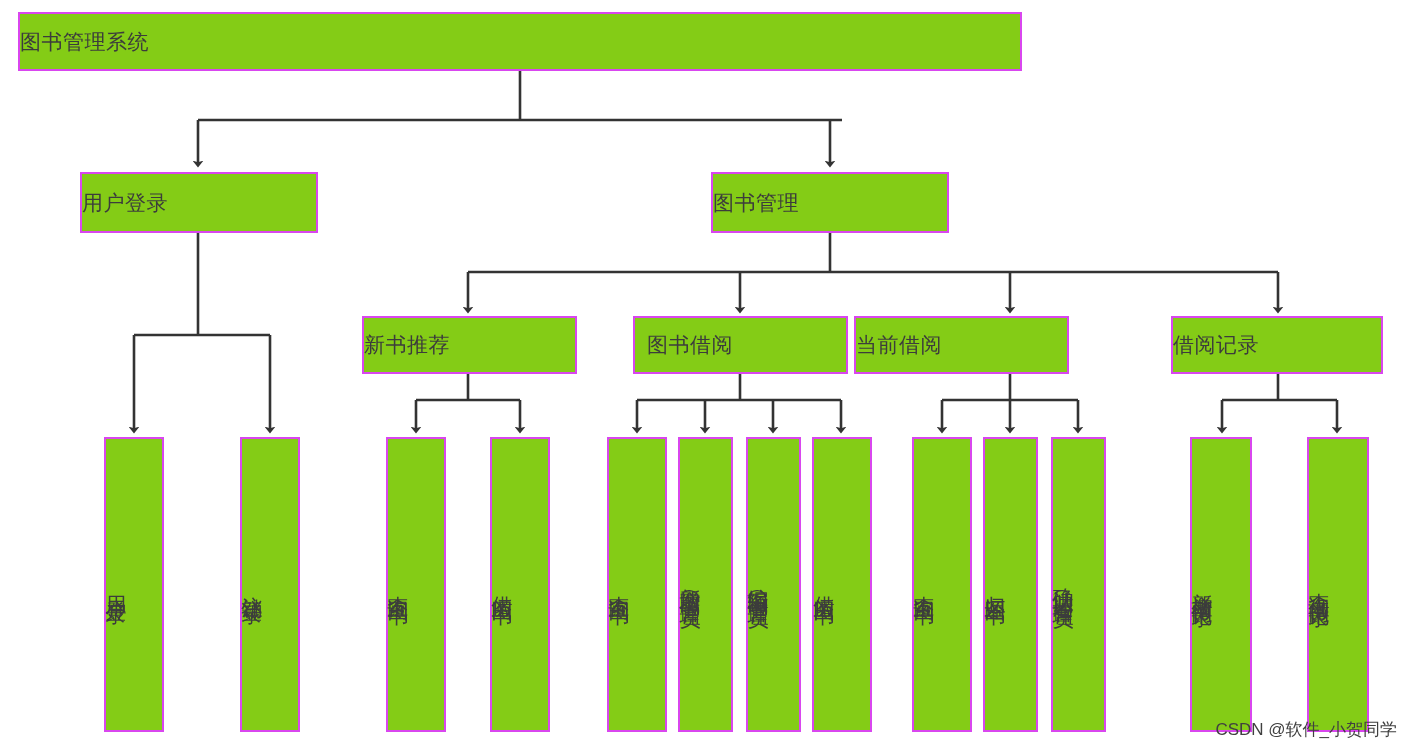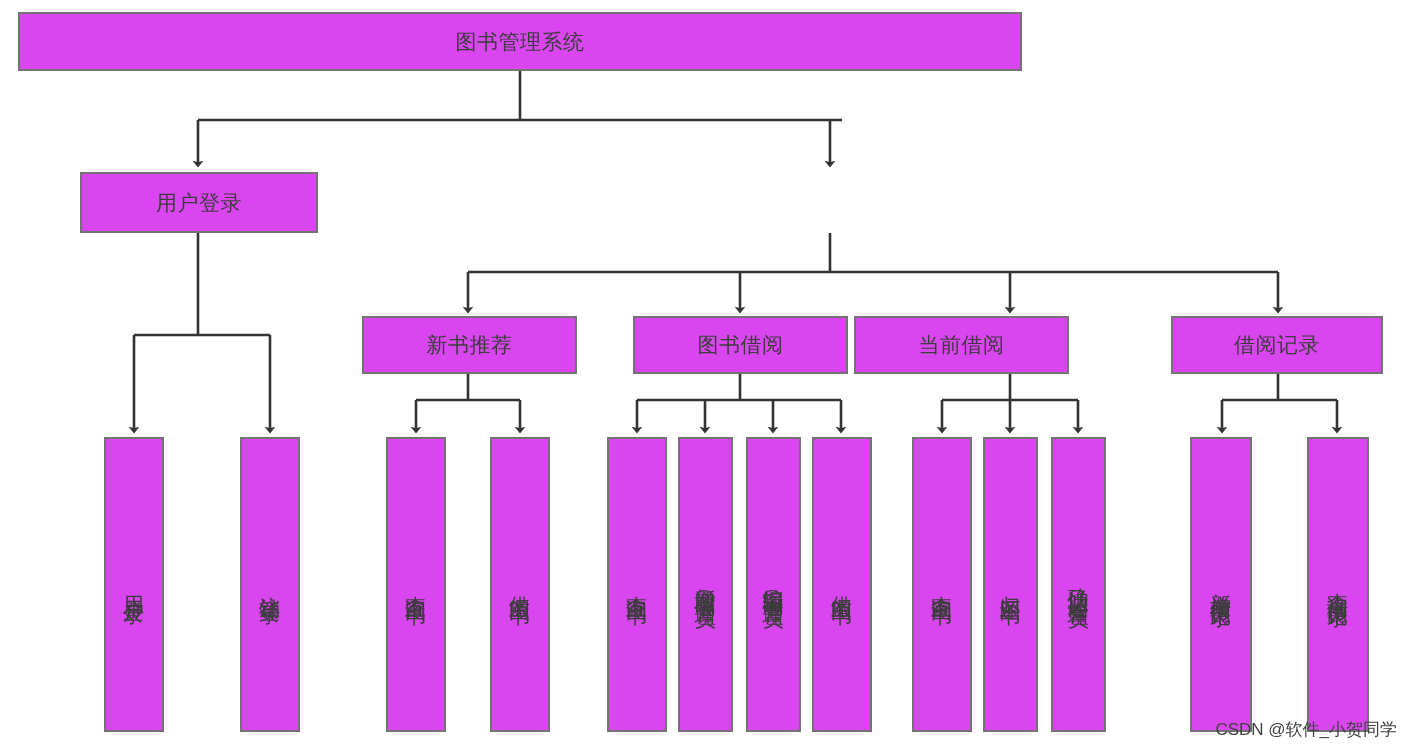--- a/index.html
+++ b/index.html
@@ -22,25 +22,24 @@
     position: absolute;
     left: 0;
     top: 0;
     width: 1405px;
     height: 747px;
     pointer-events: none;
   }
   .node {
     position: absolute;
     box-sizing: border-box;
-    background: #d946ef;
-    border: 2px solid #737373;
+    background: #84cc16;
+    border: 2px solid #d946ef;
     display: flex;
     align-items: center;
-    justify-content: center;
     z-index: 2;
   }
   .node .label {
     color: #3c3c3c;
     font-size: 21px;
     line-height: 1.12;
     letter-spacing: 0.5px;
     text-align: center;
     white-space: nowrap;
   }
@@ -131,26 +130,29 @@
   </svg>
 
   <div class="node" style="left:18px; top:12px; width:1004px; height:59px;">
     <span class="label">图书管理系统</span>
   </div>
 
   <div class="node" style="left:80px; top:172px; width:238px; height:61px;">
     <span class="label">用户登录</span>
   </div>
 
+  <div class="node" style="left:711px; top:172px; width:238px; height:61px;">
+    <span class="label">图书管理</span>
+  </div>
 
   <div class="node" style="left:362px; top:316px; width:215px; height:58px;">
     <span class="label">新书推荐</span>
   </div>
 
-  <div class="node" style="left:633px; top:316px; width:215px; height:58px;">
+  <div class="node" style="left:633px; top:316px; width:215px; height:58px;padding-left:12px;">
     <span class="label">图书借阅</span>
   </div>
 
   <div class="node" style="left:854px; top:316px; width:215px; height:58px;">
     <span class="label">当前借阅</span>
   </div>
 
   <div class="node" style="left:1171px; top:316px; width:212px; height:58px;">
     <span class="label">借阅记录</span>
   </div>

